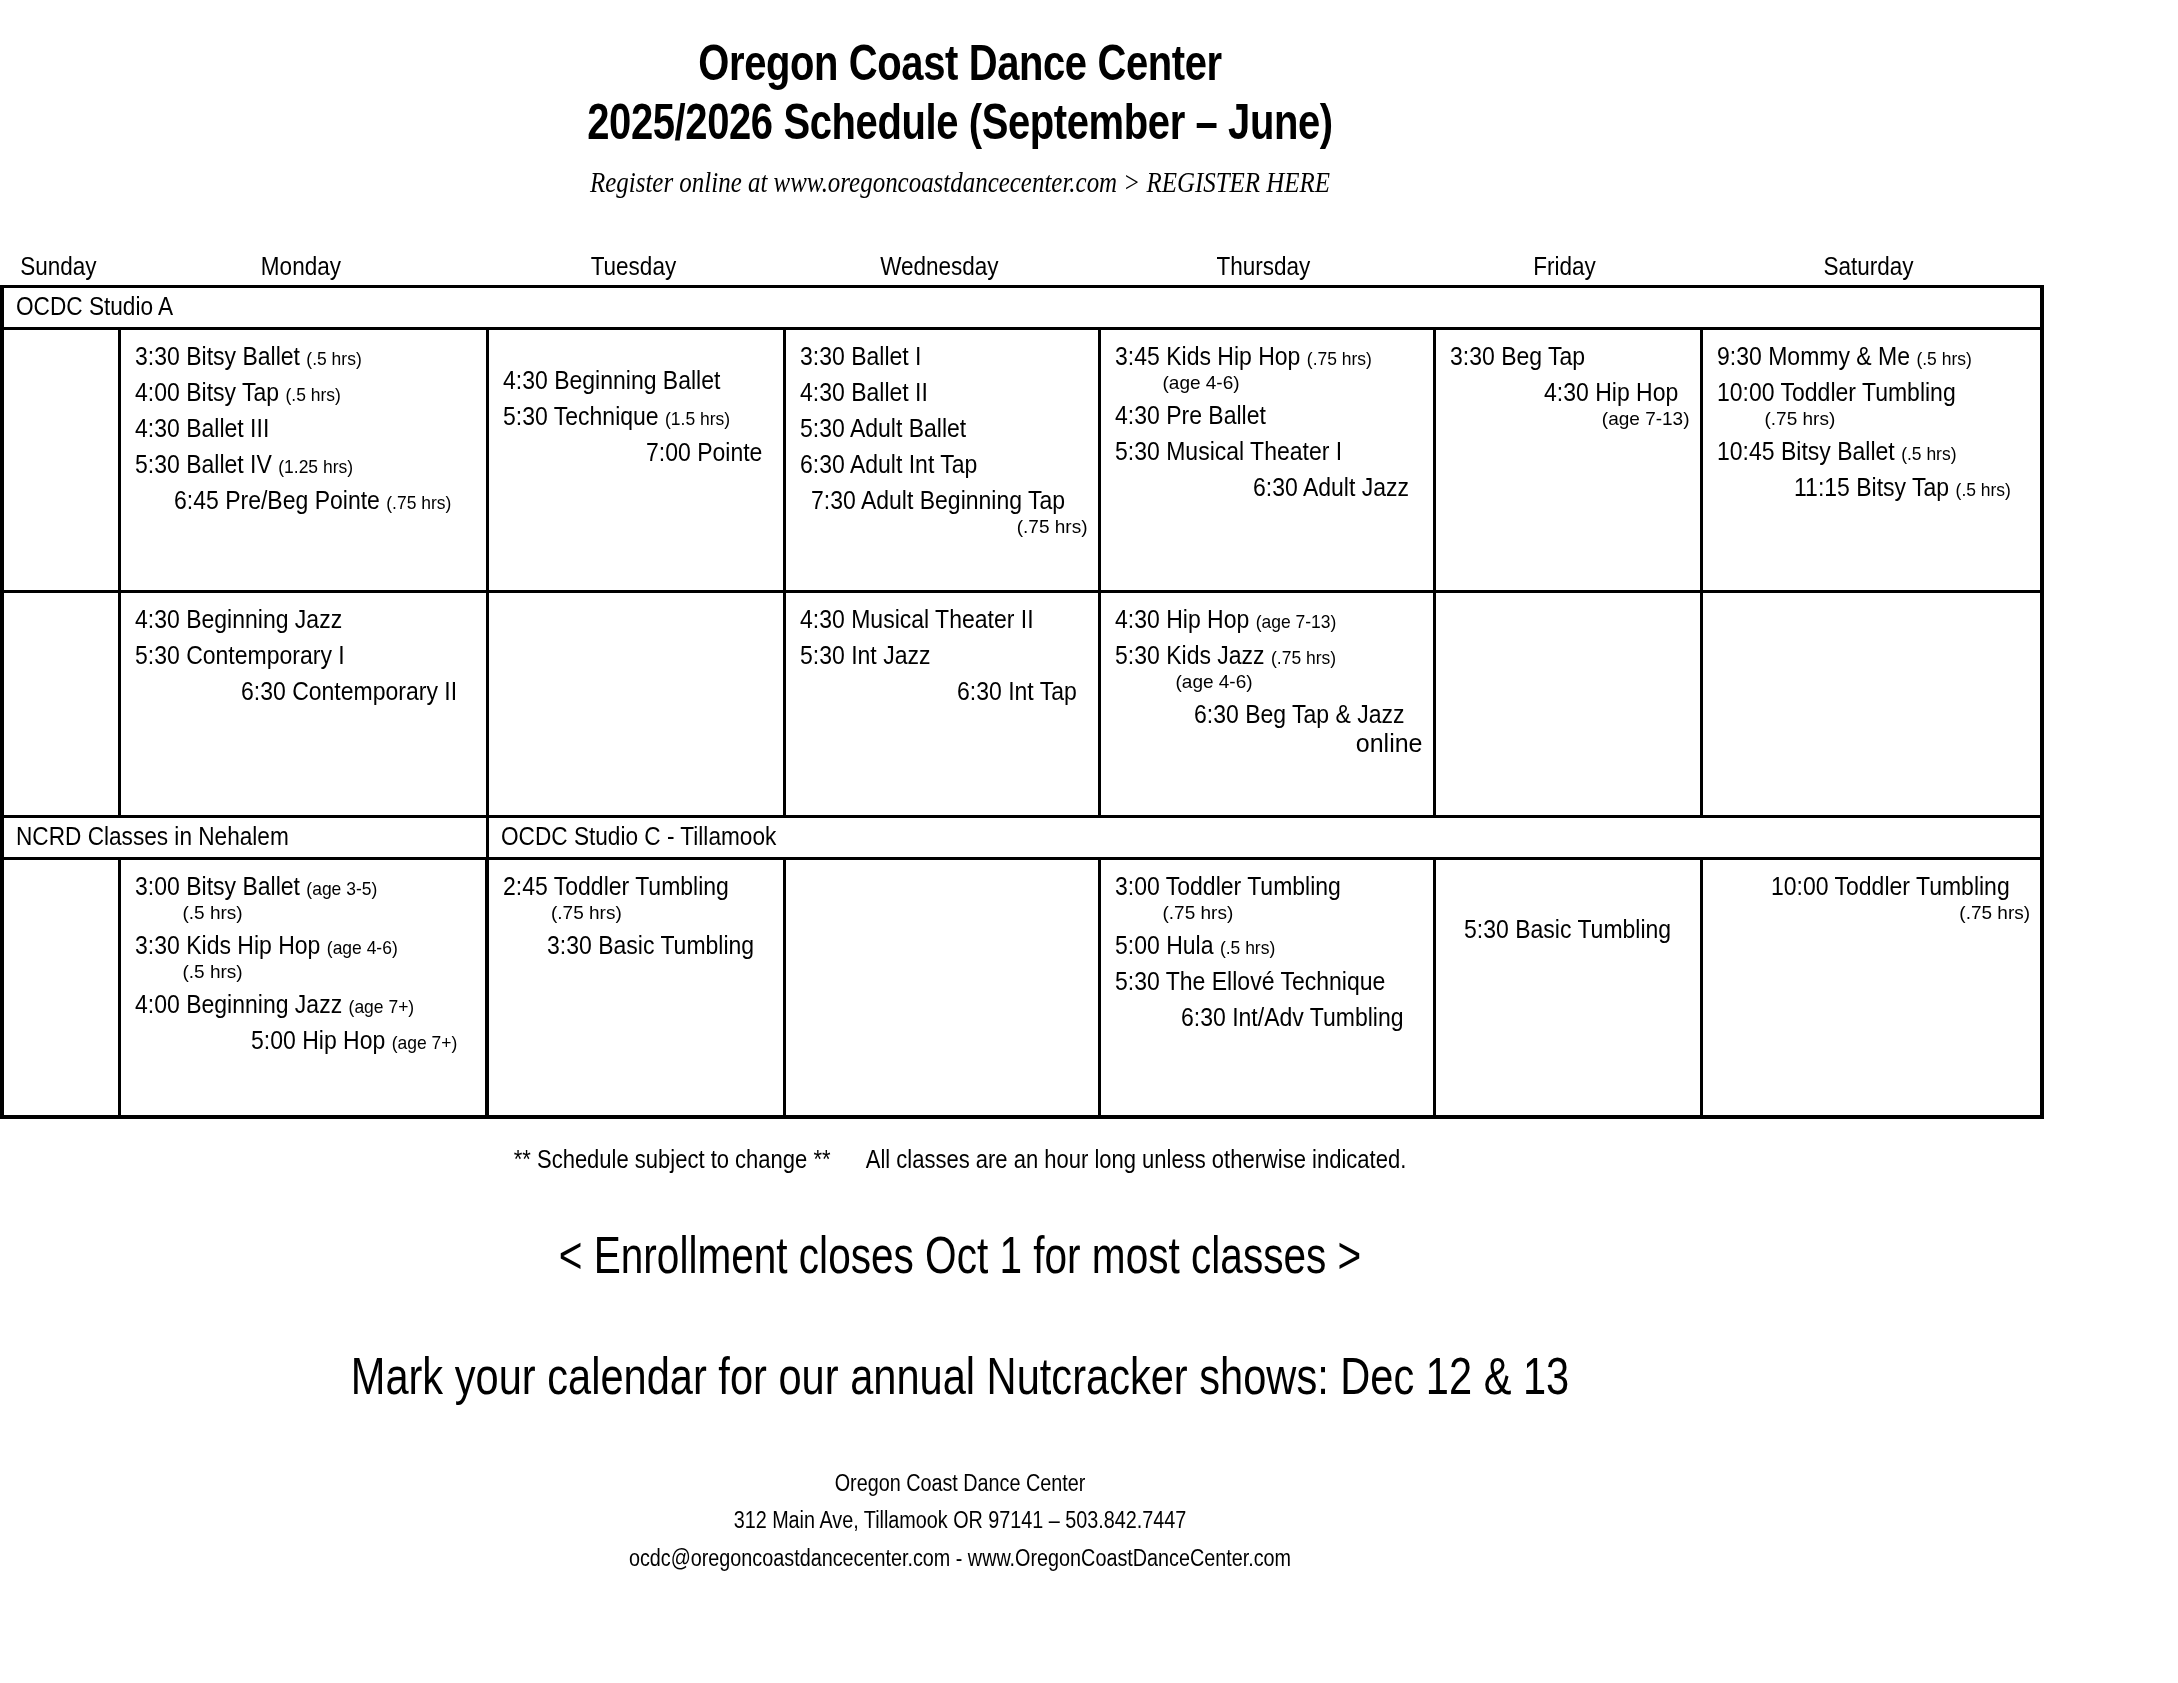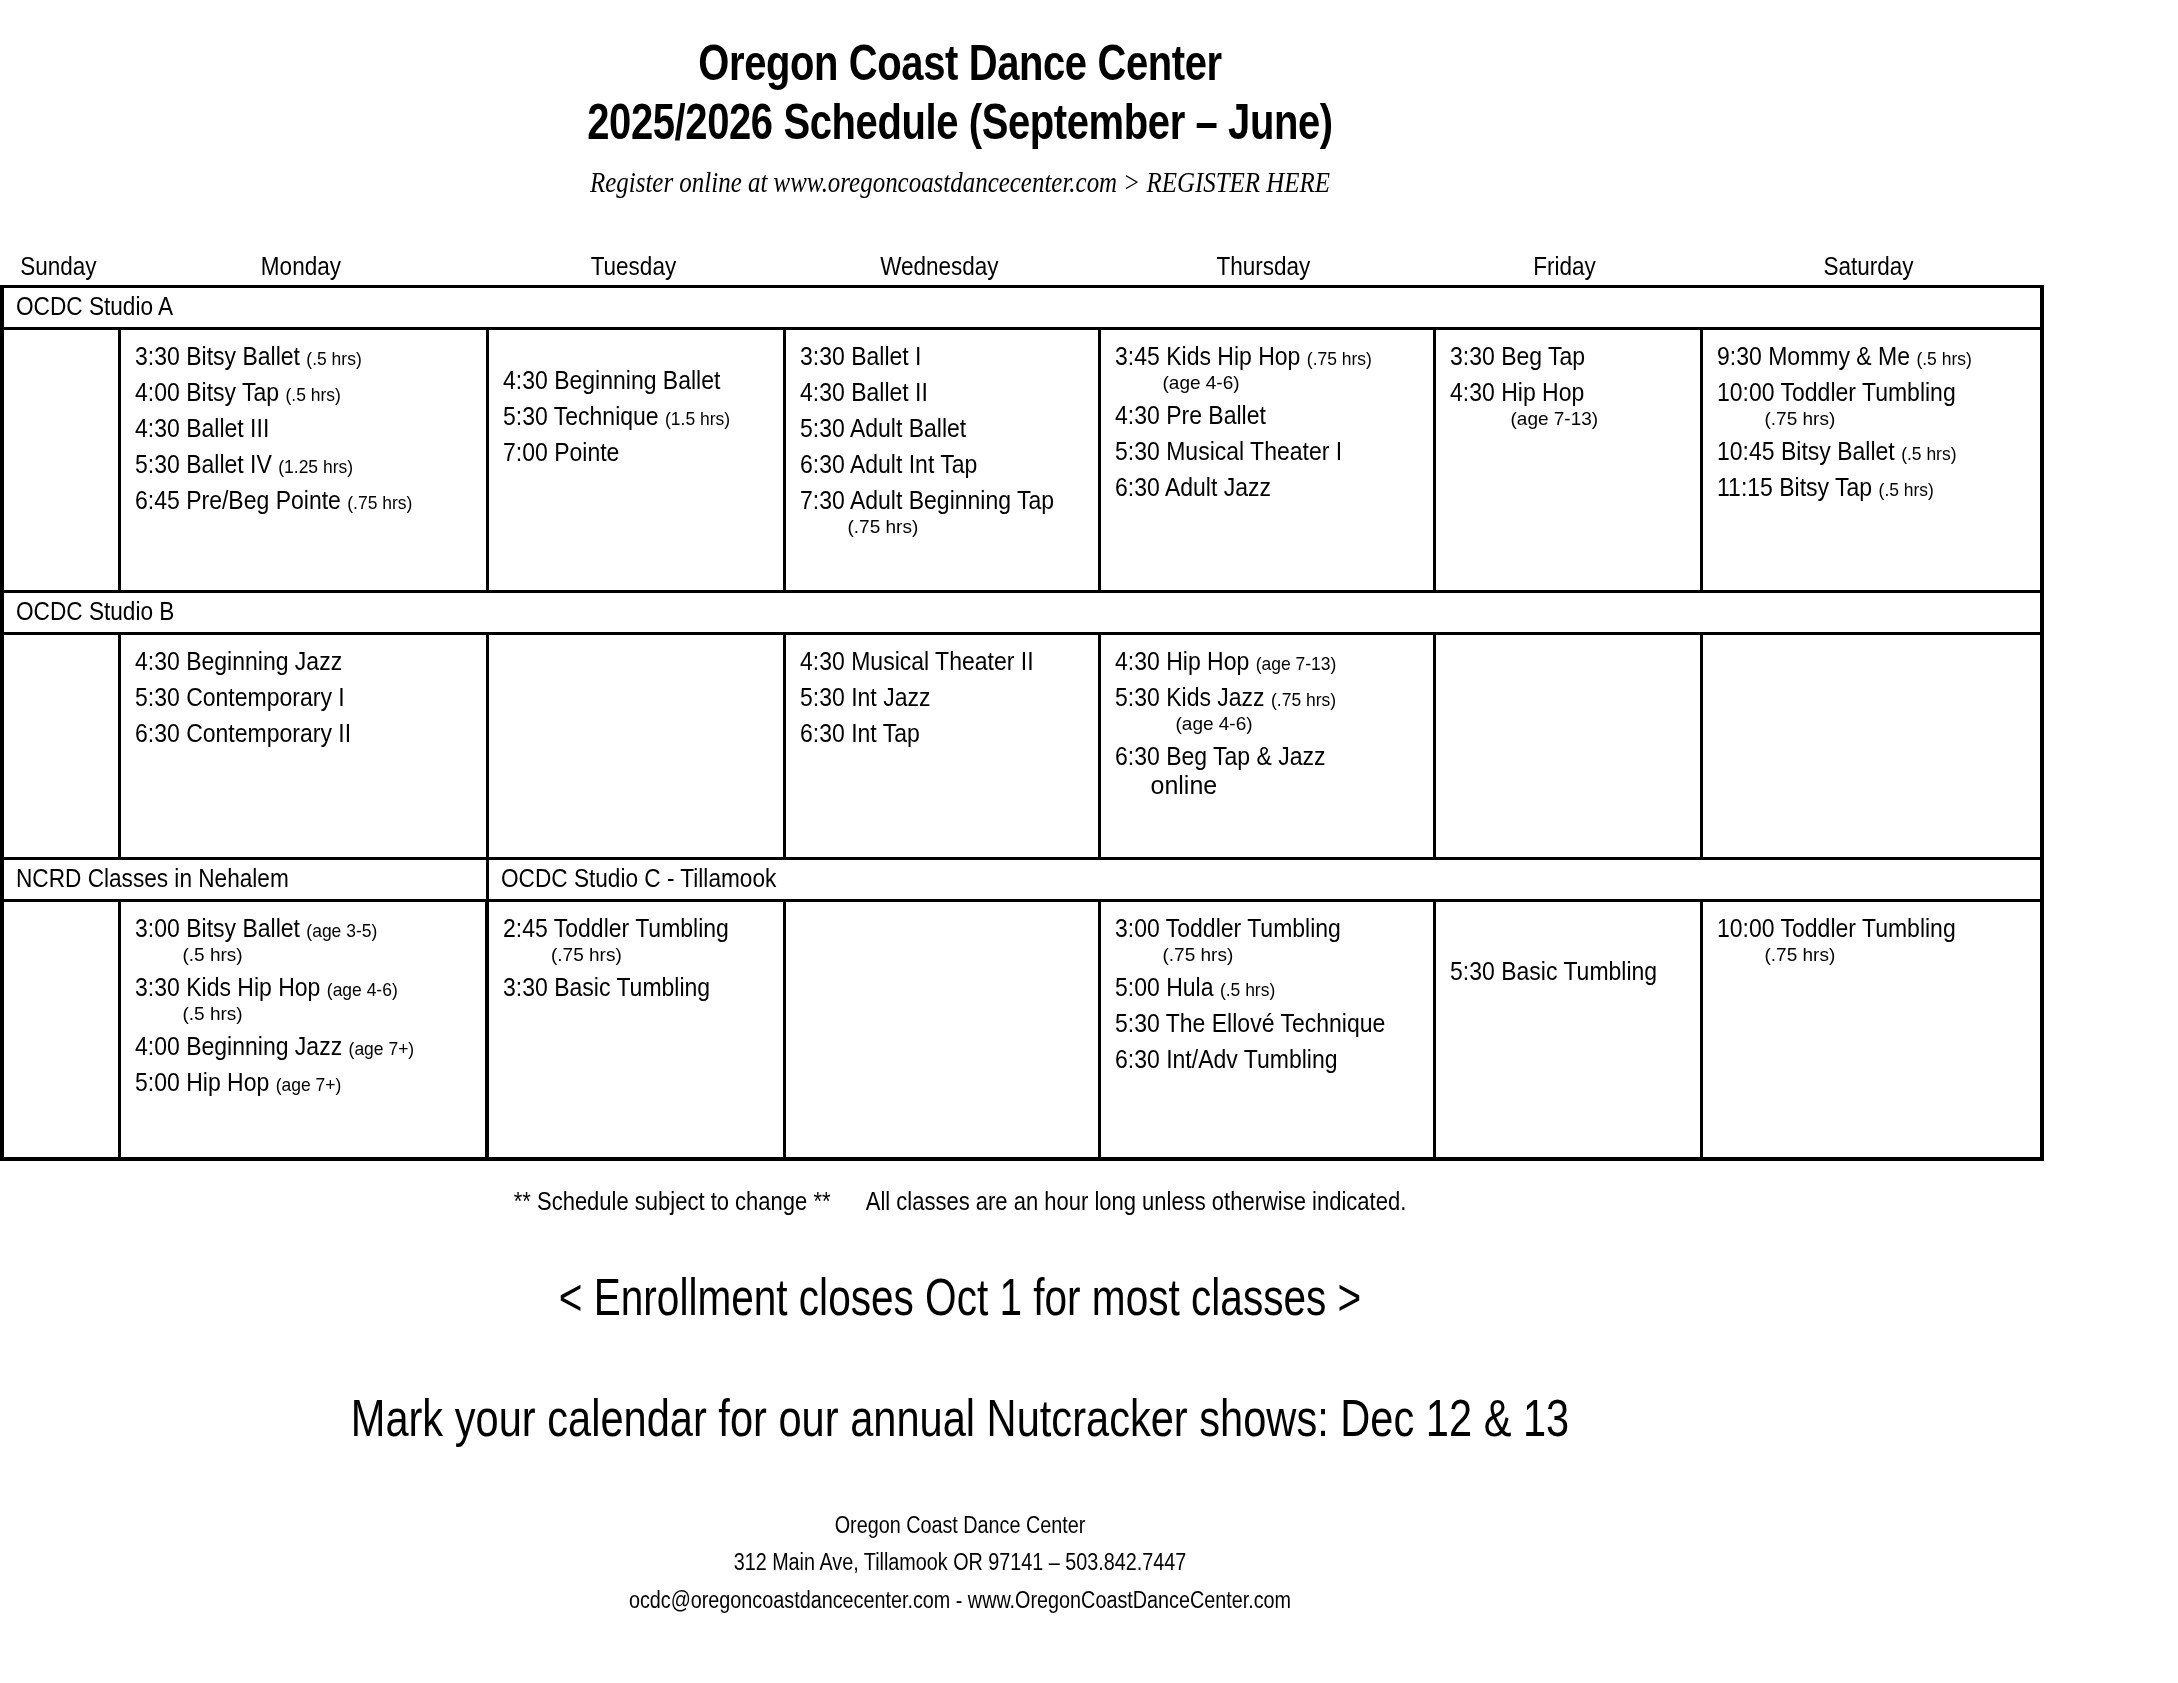--- a/index.html
+++ b/index.html
@@ -106,21 +106,21 @@
   .cell.no-right { border-right: none; }
   .outer-left { border-left: 4px solid #000; }
   .outer-right { border-right: 4px solid #000; }
   .rowend td { border-bottom: 3px solid #000; }
   .table-bottom td { border-bottom: 4px solid #000; }
 
   .cls {
     margin: 0 0 11px 0;
     white-space: nowrap;
   }
-  .cls:last-child { margin-bottom: 0; }
+  .cls:last-child { margin-bottom: 0; text-align: right; }
   .cls .main { display: inline-block; transform: scaleX(0.92); transform-origin: left center; }
   .qual {
     font-size: 19px;
   }
   .sub {
     display: block;
     font-size: 19px;
     margin-top: 4px;
     padding-left: 48px;
     white-space: nowrap;
@@ -241,25 +241,20 @@
           <div class="cls"><span class="main"><span>4:30</span> <span>Hip Hop</span></span><span class="sub indent-lg">(age 7-13)</span></div>
         </td>
         <td class="cell outer-right">
           <div class="cls"><span class="main"><span>9:30</span> <span>Mommy &amp; Me</span> <span class="qual">(.5 hrs)</span></span></div>
           <div class="cls"><span class="main"><span>10:00</span> <span>Toddler Tumbling</span></span><span class="sub">(.75 hrs)</span></div>
           <div class="cls"><span class="main"><span>10:45</span> <span>Bitsy Ballet</span> <span class="qual">(.5 hrs)</span></span></div>
           <div class="cls"><span class="main"><span>11:15</span> <span>Bitsy Tap</span> <span class="qual">(.5 hrs)</span></span></div>
         </td>
       </tr>
 
-      <tr>
-        <td class="bandcell outer-left outer-right" colspan="7">
-          <span>OCDC Studio B</span>
-        </td>
-      </tr>
       <tr class="band-b rowend">
         <td class="cell outer-left no-right"></td>
         <td class="cell no-right">
           <div class="cls"><span class="main"><span>4:30</span> <span>Beginning Jazz</span></span></div>
           <div class="cls"><span class="main"><span>5:30</span> <span>Contemporary I</span></span></div>
           <div class="cls"><span class="main"><span>6:30</span> <span>Contemporary II</span></span></div>
         </td>
         <td class="cell no-right"></td>
         <td class="cell no-right">
           <div class="cls"><span class="main"><span>4:30</span> <span>Musical Theater II</span></span></div>

